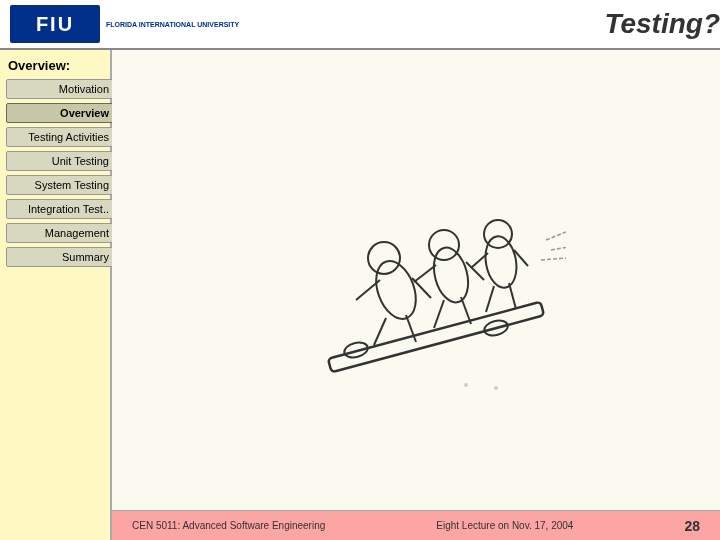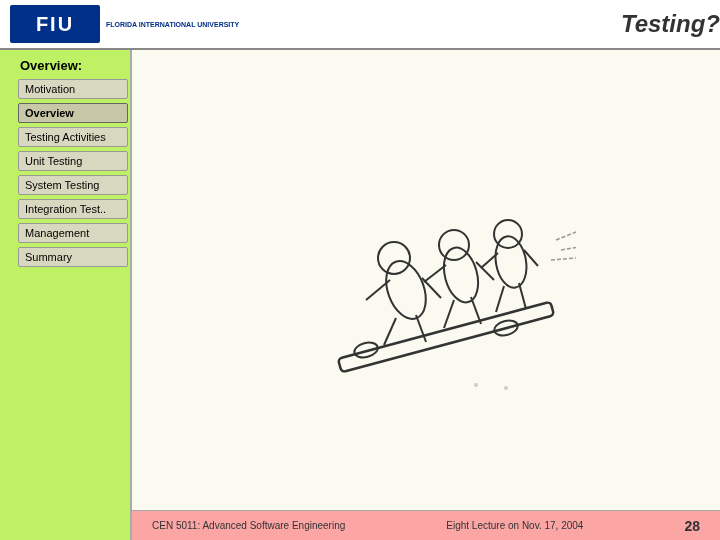--- a/index.html
+++ b/index.html
@@ -42,58 +42,58 @@
       font-weight: bold;
       font-size: 20px;
       letter-spacing: 2px;
     }
     #logo-sub {
       font-size: 7px;
       color: #003087;
       font-weight: bold;
     }
     #header-title {
-      font-size: 24px;
+      font-size: 28px;
       font-weight: bold;
       color: #333;
       font-style: italic;
     }
 
     
     #main {
       display: flex;
       height: 490px;
     }
 
     
     #sidebar {
-      width: 132px;
-      background: #bef264;
+      width: 112px;
+      background: #fef9c3;
       border-right: 2px solid #aaa;
-      padding: 8px 18px;
+      padding: 8px 6px;
       flex-shrink: 0;
     }
     #overview-label {
       font-weight: bold;
       font-size: 13px;
       color: #000;
       margin-bottom: 6px;
       margin-left: 2px;
     }
     .nav-btn {
       display: block;
       width: 110px;
       padding: 3px 6px;
       margin-bottom: 4px;
       font-size: 11px;
       background: #d8d8c0;
       border: 1px solid #999;
       border-radius: 2px;
       cursor: pointer;
-      text-align: left;
+      text-align: right;
       color: #000;
     }
     .nav-btn.active {
       background: #c8c8a8;
       border-color: #666;
       font-weight: bold;
     }
 
     
     #content {

